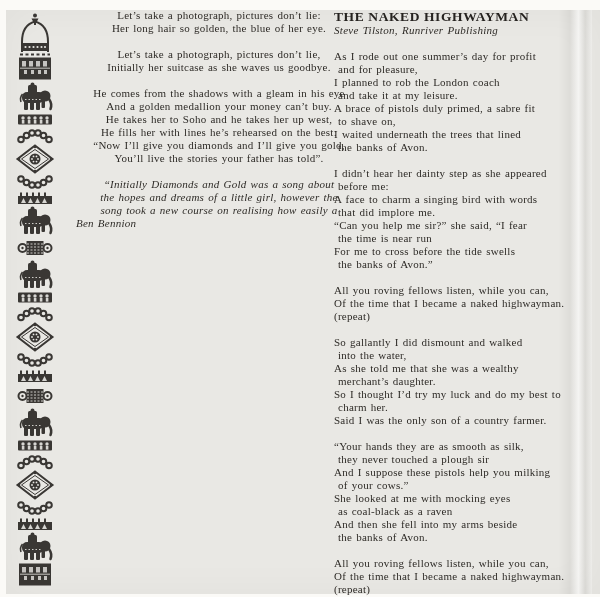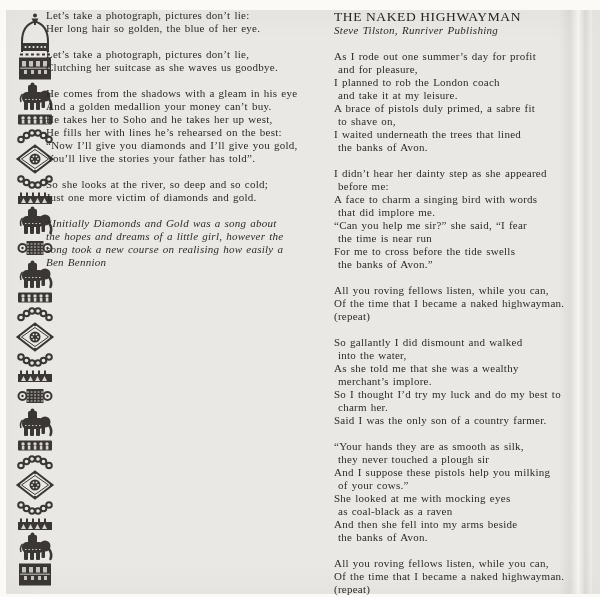--- a/index.html
+++ b/index.html
@@ -17,39 +17,39 @@
     content:"";position:absolute;top:0;bottom:0;right:8px;width:34px;
     background:linear-gradient(90deg,rgba(0,0,0,0) 0%,rgba(0,0,0,0.05) 35%,rgba(255,255,255,0.55) 60%,rgba(0,0,0,0.05) 80%,rgba(255,255,255,0.3) 100%);
     pointer-events:none;
   }
   .border-strip{
     position:absolute;left:13px;top:12px;width:44px;
     display:flex;flex-direction:column;align-items:center;
   }
   .border-strip svg{display:block;flex:0 0 auto;opacity:.88;}
   .col{position:absolute;color:#2e2b27;}
-  .col-left{left:46px;top:9px;width:286px;}
+  .col-left{left:76px;top:9px;width:286px;text-align:center;}
   .col-right{left:334px;top:9px;width:256px;}
   .stanza{
     margin:0 0 13px 0;
     font-size:11px;line-height:13px;
     letter-spacing:.25px;word-spacing:1px;
     white-space:pre;
   }
   .credits-block{line-height:13.5px;margin-top:0;}
   .italic{font-style:italic;}
   .quote-block{margin:0 0 7px 0;}
   .quote-block .stanza{margin:0;}
   .quote-last{
     display:flex;justify-content:space-between;width:250px;
     font-size:11px;line-height:13px;letter-spacing:.25px;word-spacing:1px;
     font-style:italic;
   }
   .song-title{
-    margin:0;font-size:13.5px;font-weight:normal;letter-spacing:.6px;
+    margin:0;font-size:13.5px;font-weight:bold;letter-spacing:.6px;
     line-height:15px;color:#262320;
   }
   .byline{
     margin:0 0 13px 0;font-size:11px;line-height:13px;
     letter-spacing:.3px;word-spacing:1px;font-family:Liberation Serif, serif;
   }
 </style>
 </head>
 <body>
 
@@ -255,29 +255,27 @@
     </svg>
     <svg width="40" height="26" viewBox="0 0 40 26">
       <use href="#sym-temple-band"></use>
     </svg>
   </div>
 
 <div class="col col-left">
   <p class="stanza">Let’s take a photograph, pictures don’t lie:
 Her long hair so golden, the blue of her eye.</p>
   <p class="stanza">Let’s take a photograph, pictures don’t lie,
-Clutching her suitcase as she waves us goodbye.</p>
+Initially her suitcase as she waves us goodbye.</p>
   <p class="stanza">He comes from the shadows with a gleam in his eye
 And a golden medallion your money can’t buy.
 He takes her to Soho and he takes her up west,
 He fills her with lines he’s rehearsed on the best:
 “Now I’ll give you diamonds and I’ll give you gold,
 You’ll live the stories your father has told”.</p>
-  <p class="stanza">So she looks at the river, so deep and so cold;
-Just one more victim of diamonds and gold.</p>
   <div class="quote-block">
     <p class="stanza italic">“Initially Diamonds and Gold was a song about
 the hopes and dreams of a little girl, however the
 song took a new course on realising how easily a</p>
     <div class="quote-last">
       <span>Ben Bennion</span>
     </div>
   </div>
 </div>
 
@@ -299,21 +297,21 @@
 “Can you help me sir?” she said, “I fear
  the time is near run
 For me to cross before the tide swells
  the banks of Avon.”</p>
   <p class="stanza">All you roving fellows listen, while you can,
 Of the time that I became a naked highwayman.
 (repeat)</p>
   <p class="stanza">So gallantly I did dismount and walked
  into the water,
 As she told me that she was a wealthy
- merchant’s implore.
+ merchant’s daughter.
 So I thought I’d try my luck and do my best to
  charm her.
 Said I was the only son of a country farmer.</p>
   <p class="stanza">“Your hands they are as smooth as silk,
  they never touched a plough sir
 And I suppose these pistols help you milking
  of your cows.”
 She looked at me with mocking eyes
  as coal-black as a raven
 And then she fell into my arms beside

